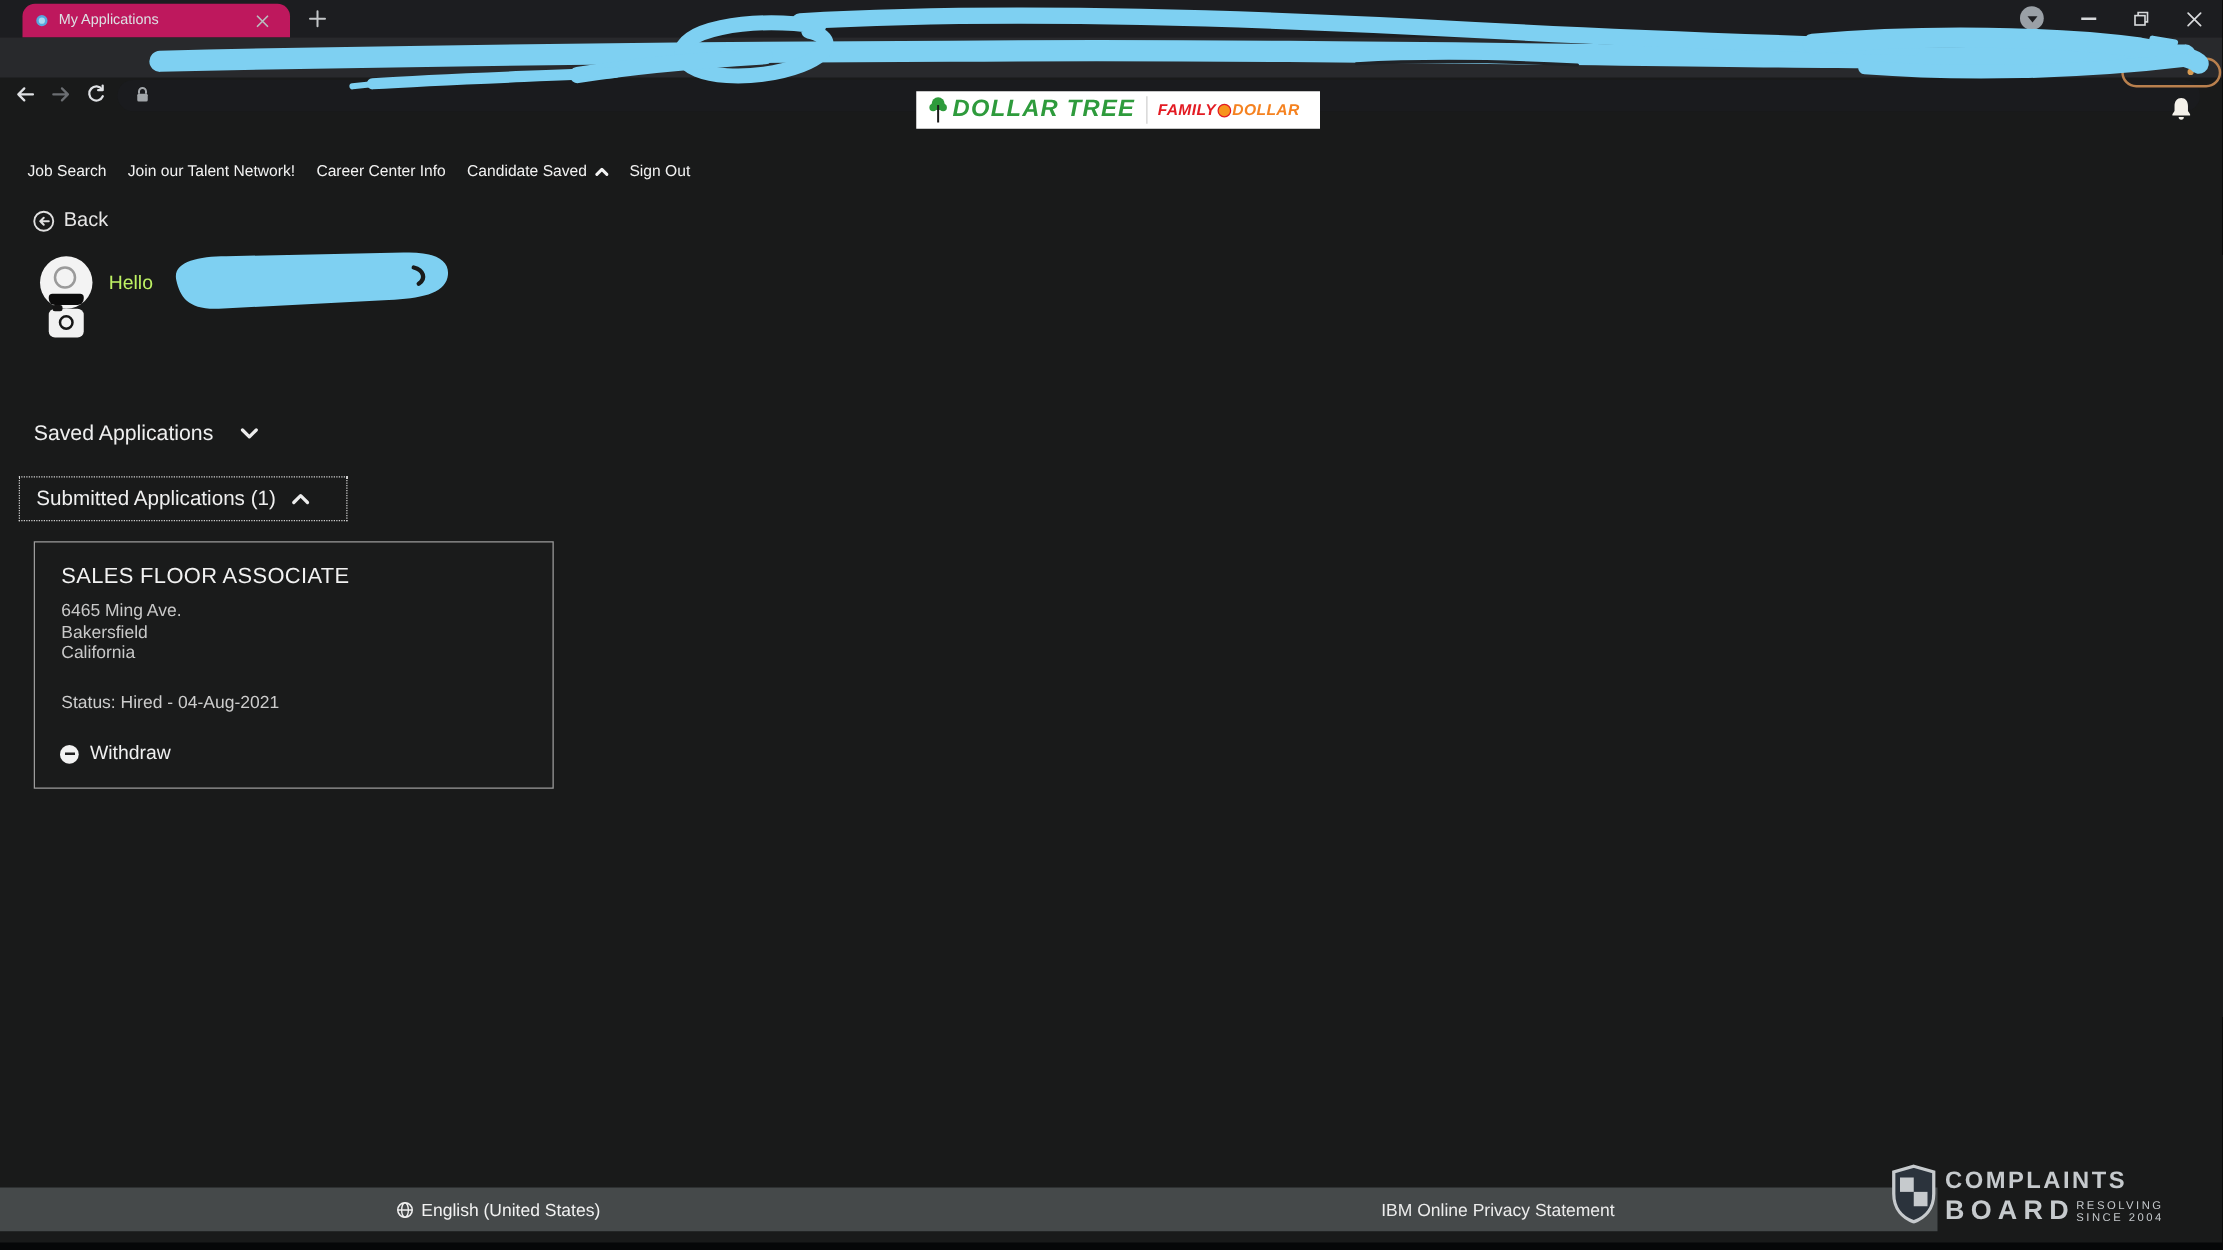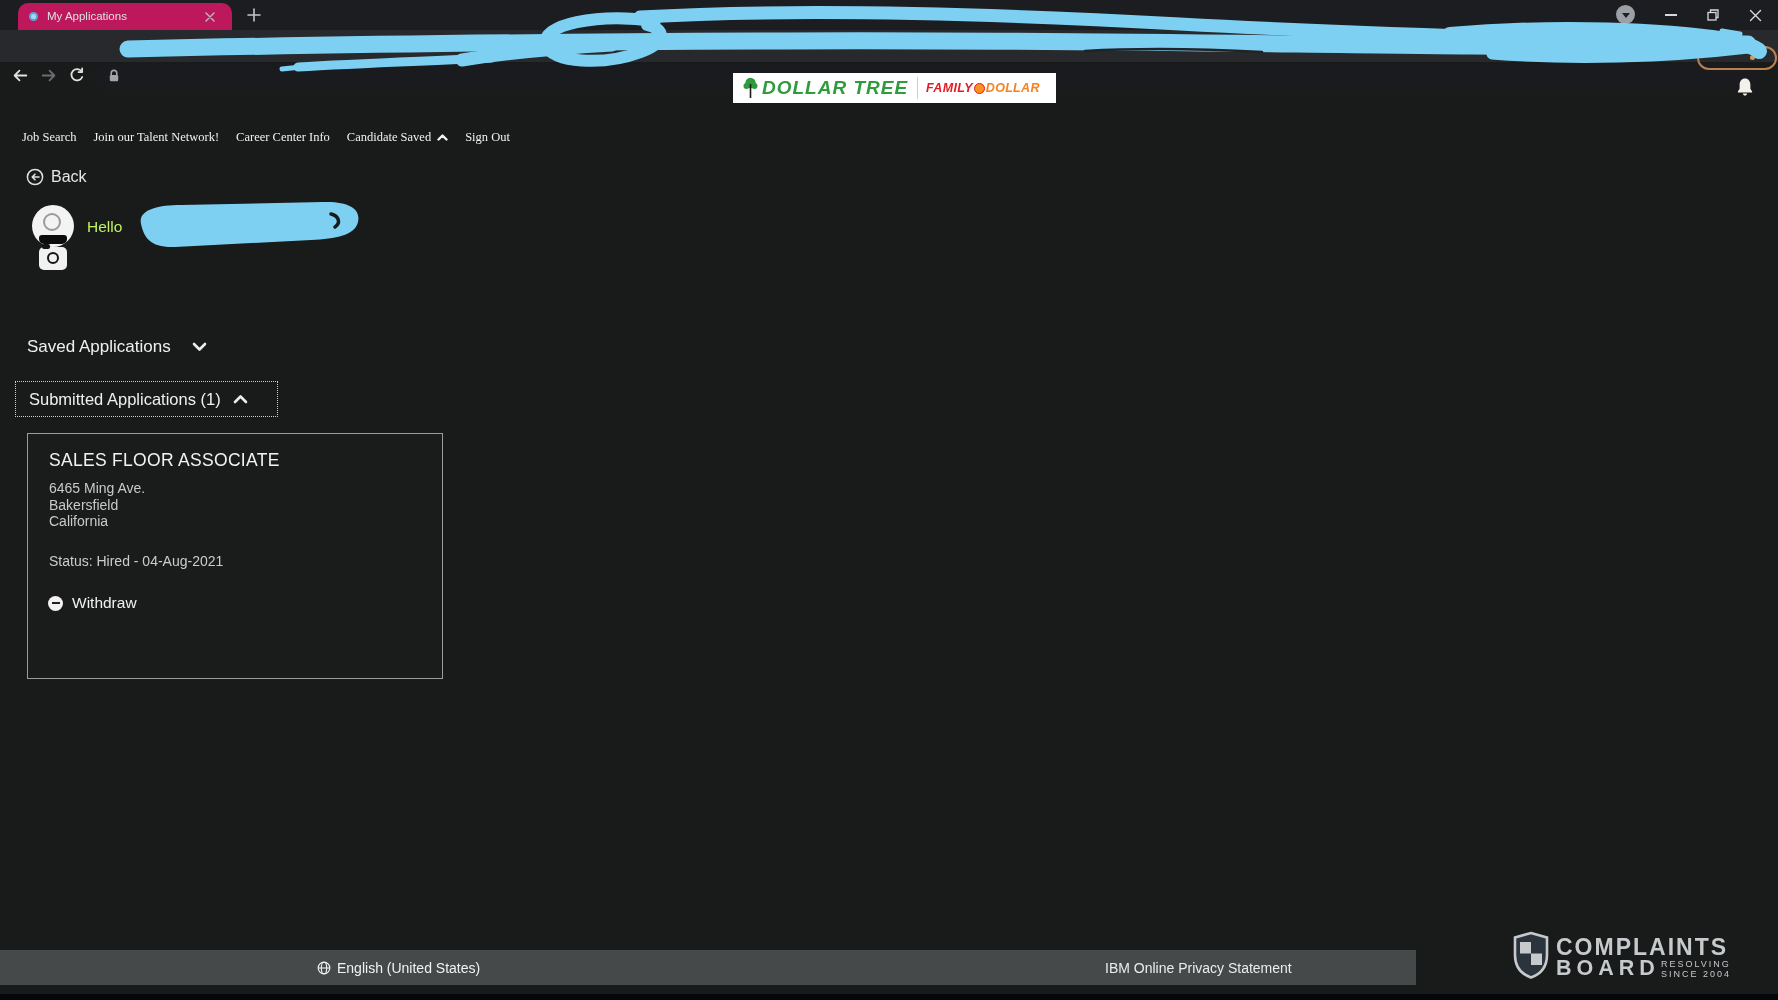--- a/index.html
+++ b/index.html
@@ -28,21 +28,21 @@
   .annot-dot{left:1750px;top:55px;width:5px;height:5px;border-radius:50%;background:#d69a52;}
 
   
   .banner{left:733px;top:73px;width:323px;height:30px;background:#fff;display:flex;align-items:center;padding:0 8px 0 10px;}
   .dt-text{font-size:19px;font-weight:bold;font-style:italic;color:#2e9b3c;letter-spacing:1px;white-space:nowrap;margin-left:4px;}
   .band-div{width:1px;height:22px;background:#cfcfcf;margin:0 8px 0 9px;}
   .fd-family{font-size:12.5px;font-weight:bold;font-style:italic;color:#e31b23;letter-spacing:.3px;white-space:nowrap;}
   .fd-dollar{font-size:12.5px;font-weight:bold;font-style:italic;color:#f58220;letter-spacing:.3px;white-space:nowrap;}
   .fd-coin{width:11px;height:11px;border-radius:50%;background:#f7941d;border:1.5px solid #e31b23;margin:0 1px;display:inline-block;}
 
-  .mainnav{left:22px;top:130px;display:flex;gap:17px;font-family:Liberation Serif, serif;}
+  .mainnav{left:22px;top:130px;display:flex;gap:17px;}
   .mainnav .navitem{font-size:12.5px;color:#f2f2f2;white-space:nowrap;display:flex;align-items:center;gap:6px;cursor:pointer;}
 
   .backlink{left:26px;top:168px;display:flex;align-items:center;gap:7px;font-size:16px;color:#e6e6e6;}
 
   
   .avatar{left:32px;top:205px;width:42px;height:42px;border-radius:50%;background:#f3f3f3;}
   .avatar .head{position:absolute;left:11px;top:8px;width:18px;height:18px;border-radius:50%;border:2.5px solid #9a9a9a;background:#f3f3f3;}
   .avatar .shoulders{position:absolute;left:7px;top:30px;width:28px;height:9px;border-radius:3px 3px 5px 5px;background:#0c0c0c;}
   .cam-badge{left:39px;top:247px;width:28px;height:23px;background:#f1f1f1;border-radius:5px;}
   .cam-badge .nub{position:absolute;left:3px;top:-3px;width:8px;height:5px;background:#141414;border-radius:2px;}
@@ -50,37 +50,37 @@
   .greeting{left:87px;top:218px;font-size:15.5px;color:#bef264;}
 
   .ptabs{left:0;top:284px;width:1778px;height:28px;border-bottom:1px solid #3c3d3f;}
   .ptab{position:absolute;top:2px;font-size:15px;color:#e8e8e8;white-space:nowrap;cursor:pointer;}
   .ptab-underline{position:absolute;left:82px;top:24px;width:103px;height:3px;background:#f2f2f2;}
 
   .saved-toggle{left:27px;top:337px;display:flex;align-items:center;gap:21px;font-size:17px;color:#efefef;cursor:pointer;}
   .submitted-toggle{left:15px;top:381px;width:263px;height:36px;border:1px dotted #cfcfcf;display:flex;align-items:center;padding-left:13px;gap:12px;font-size:16.5px;color:#efefef;cursor:pointer;}
 
   
-  .card{left:27px;top:433px;width:416px;height:246px;background:#1a1b1b;border:1px solid #9c9c9c;}
+  .card{left:27px;top:433px;width:416px;height:198px;background:#1a1b1b;border:1px solid #9c9c9c;}
   .card-title{position:absolute;left:21px;top:16px;font-size:17.5px;color:#f2f2f2;letter-spacing:.3px;}
   .card-addr{position:absolute;left:21px;top:46px;font-size:14px;line-height:16.5px;color:#c9c9c9;}
   .card-status{position:absolute;left:21px;top:119px;font-size:14px;color:#cccccc;}
   .withdraw{position:absolute;left:20px;top:160px;display:flex;align-items:center;gap:9px;font-size:15.5px;color:#f0f0f0;cursor:pointer;}
   .minus-circle{width:15px;height:15px;border-radius:50%;background:#f2f2f2;position:relative;}
   .minus-circle i{position:absolute;left:3.5px;top:6.5px;width:8px;height:2px;background:#202020;display:block;}
 
   
-  .footerbar{left:0;top:950px;width:1416px;height:35px;background:#45494a;}
+  .footerbar{left:0;top:950px;width:1550px;height:35px;background:#45494a;}
   .lang{position:absolute;left:317px;top:0;height:35px;display:flex;align-items:center;gap:6px;font-size:14px;color:#f2f2f2;cursor:pointer;}
   .privacy{position:absolute;left:1105px;top:0;height:35px;display:flex;align-items:center;font-size:14px;color:#ececec;cursor:pointer;}
   .bottomstrip{left:0;top:994px;width:1778px;height:6px;background:#060708;}
 
   
   .wm{color:#c6cacd;}
-  .wm-l1{left:1556px;top:934px;font-size:23px;font-weight:bold;letter-spacing:2px;}
+  .wm-l1{left:1556px;top:934px;font-size:19px;font-weight:bold;letter-spacing:2px;}
   .wm-l2{left:1556px;top:956px;font-size:21.5px;font-weight:bold;letter-spacing:5px;}
   .wm-t1{left:1661px;top:959px;font-size:9px;letter-spacing:2px;}
   .wm-t2{left:1661px;top:969px;font-size:9px;letter-spacing:2px;}
 
   svg{display:block;}
 </style>
 </head>
 <body>
 
 <div class="screen">

